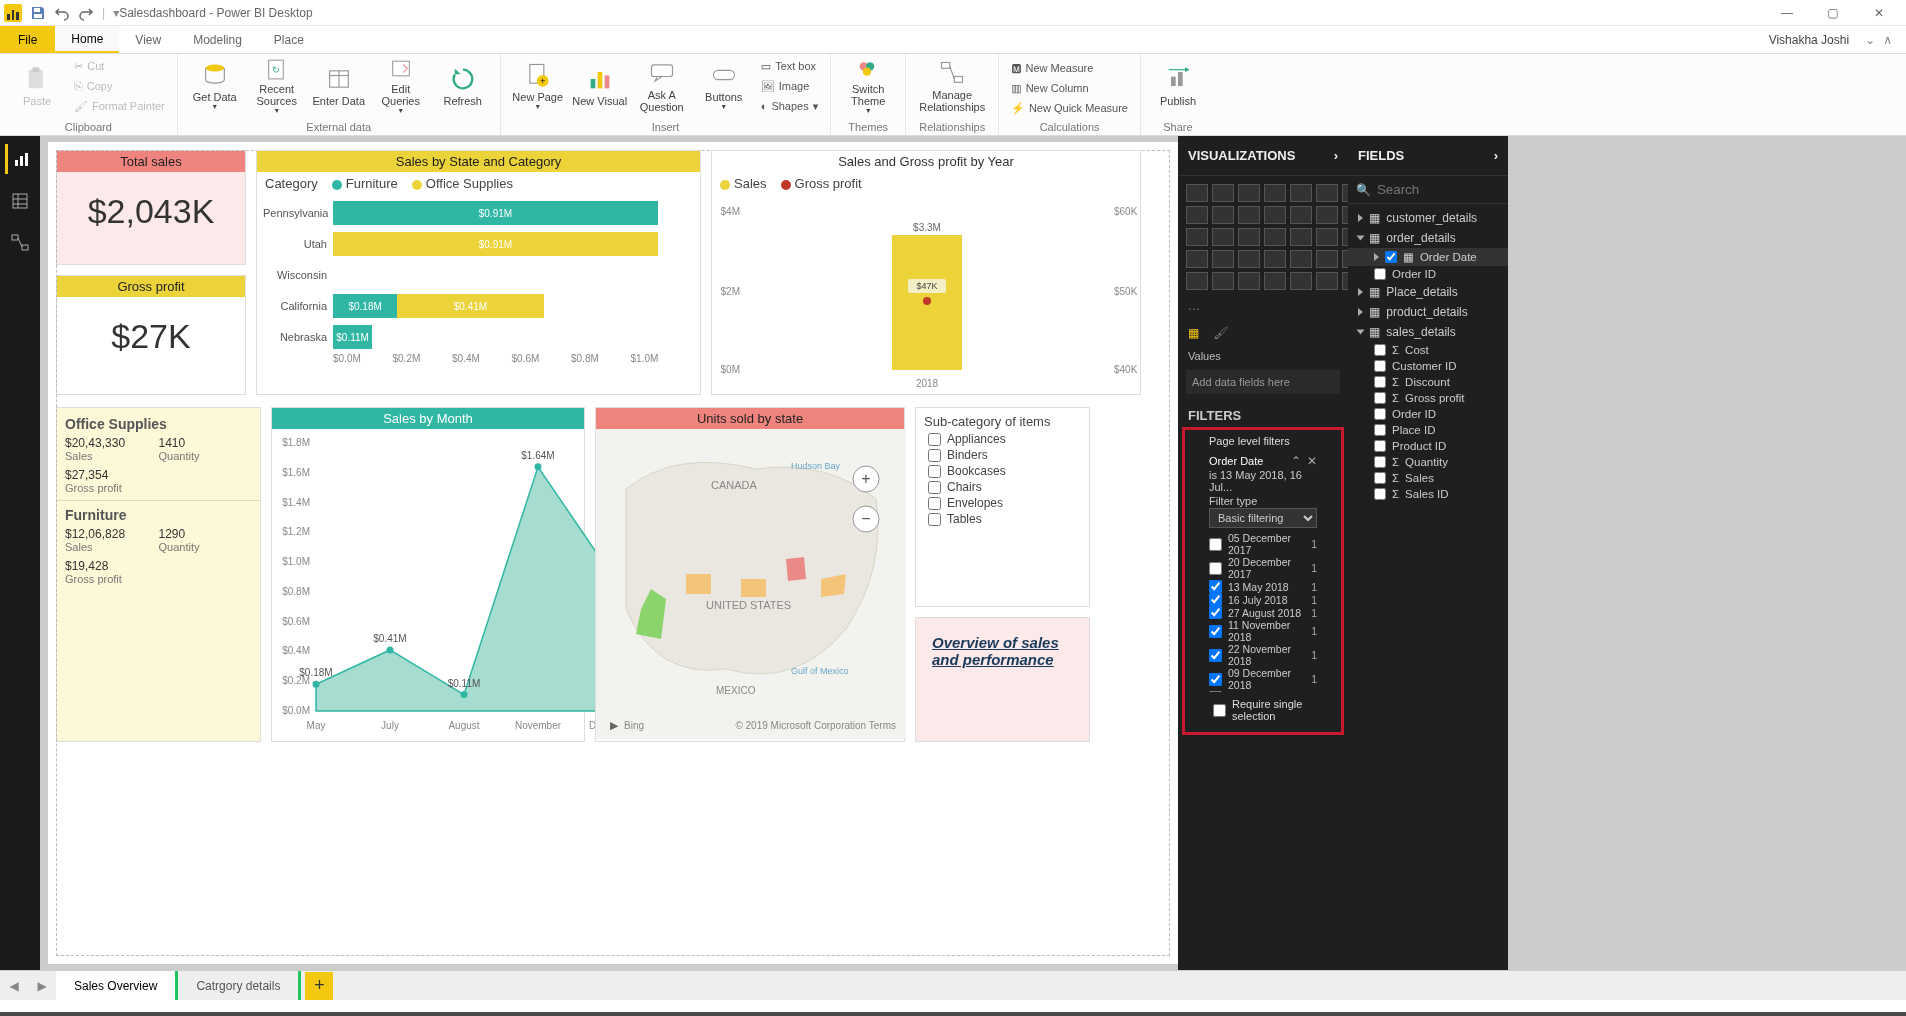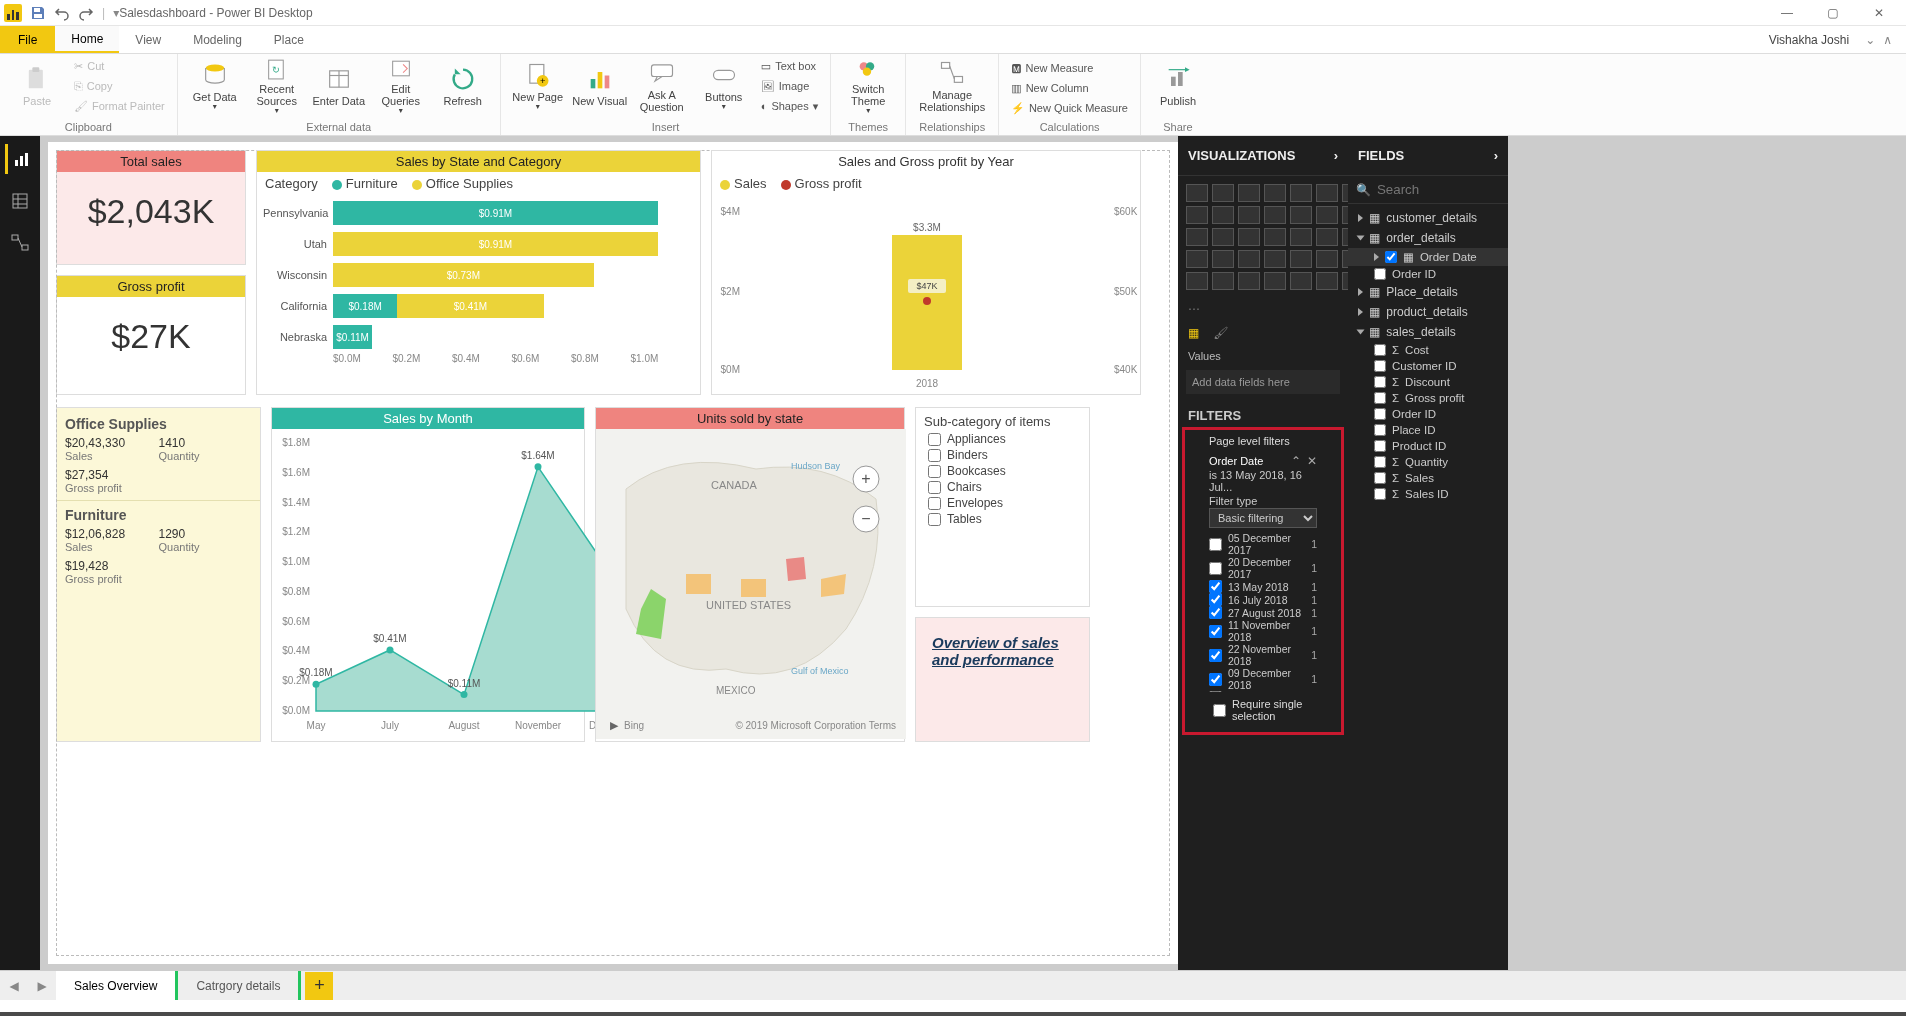--- a/index.html
+++ b/index.html
@@ -417,23 +417,20 @@
               </div>
             </div>
             <div class="barrow">
               <div class="blabel">Utah</div>
               <div class="btrack">
                 <div class="barseg" style="width:91%;background:#ebd339">$0.91M</div>
               </div>
             </div>
             <div class="barrow">
               <div class="blabel">Wisconsin</div>
-              <div class="btrack">
-                <div class="barseg" style="width:73%;background:#ebd339">$0.73M</div>
-              </div>
             </div>
             <div class="barrow">
               <div class="blabel">California</div>
               <div class="btrack">
                 <div class="barseg" style="width:18%;background:#2fb7a3">$0.18M</div>
                 <div class="barseg" style="width:41%;background:#ebd339">$0.41M</div>
               </div>
             </div>
             <div class="barrow">
               <div class="blabel">Nebraska</div>

